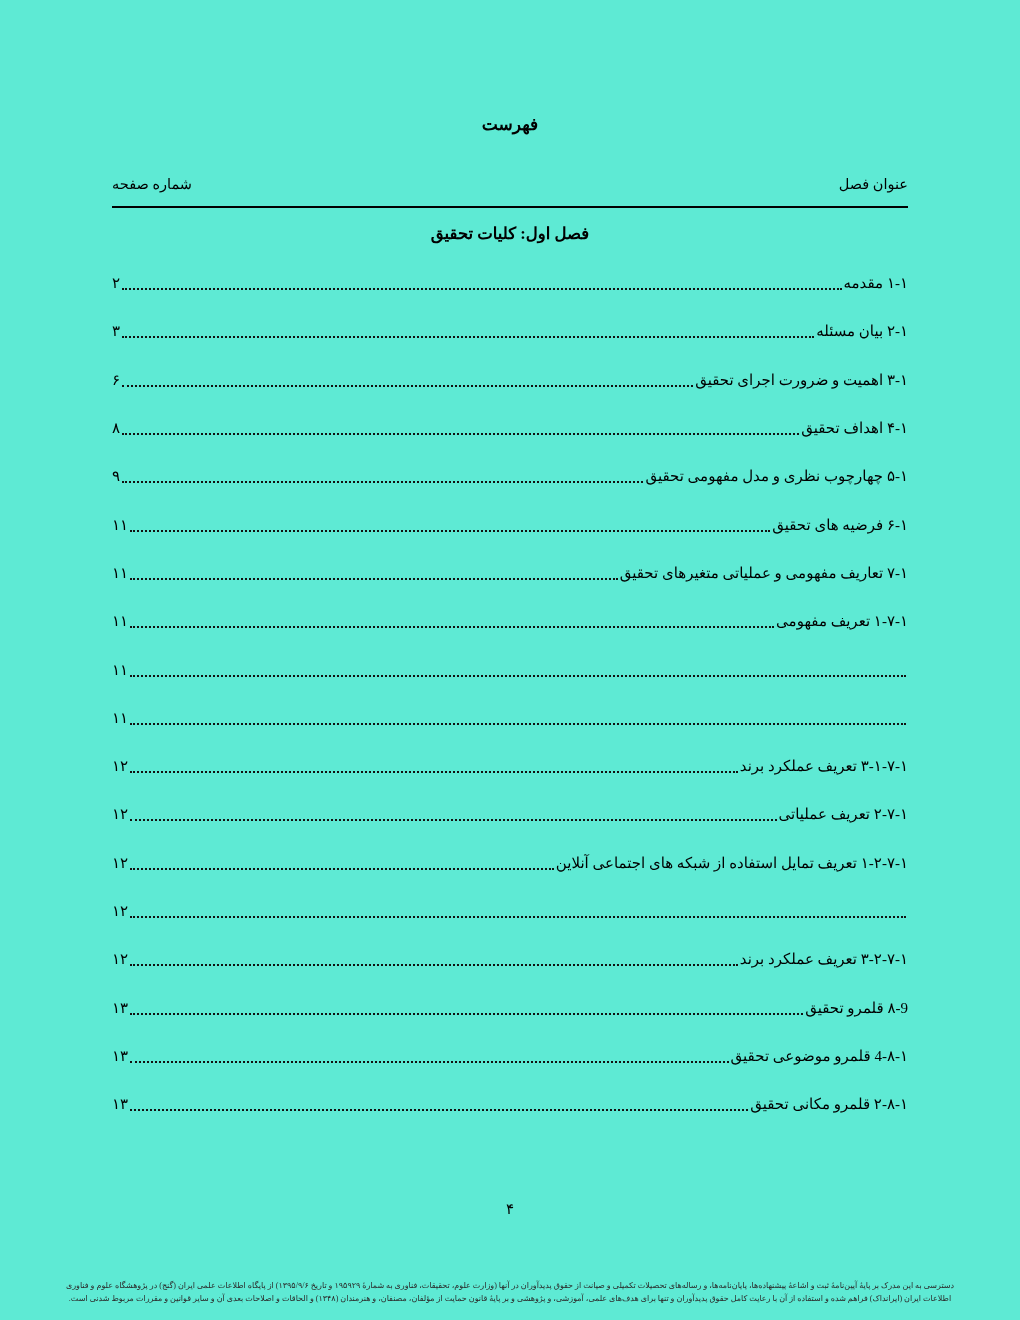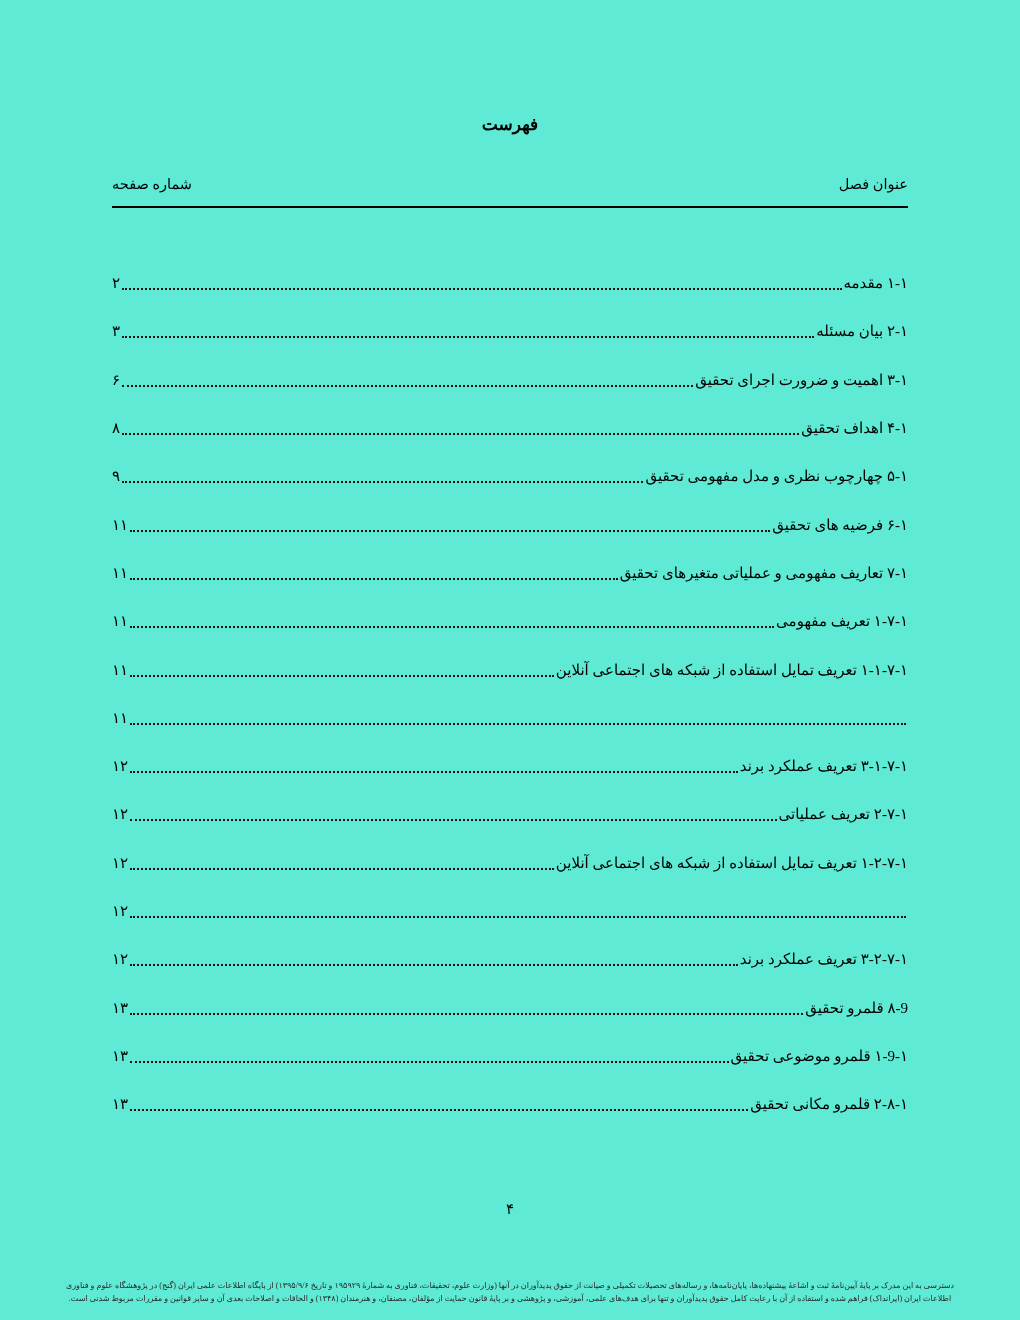--- a/index.html
+++ b/index.html
@@ -111,20 +111,21 @@
 
   <div class="doc-title">فهرست</div>
 
   <div class="cols-header">
     <span>عنوان فصل</span>
     <span>شماره صفحه</span>
   </div>
 
   <div class="header-rule"></div>
 
+  <div class="chapter-heading">فصل اول: کلیات تحقیق</div>
 
   <div class="toc-list">
       <div class="toc-row">
       <span class="toc-label">۱‏-‏۱ مقدمه</span>
       <span class="toc-dots"></span>
       <span class="toc-page">۲</span>
     </div>
       <div class="toc-row">
       <span class="toc-label">۱‏-‏۲ بیان مسئله</span>
       <span class="toc-dots"></span>
@@ -154,21 +155,20 @@
       <span class="toc-label">۱‏-‏۷ تعاریف مفهومی و عملیاتی متغیرهای تحقیق</span>
       <span class="toc-dots"></span>
       <span class="toc-page">۱۱</span>
     </div>
       <div class="toc-row">
       <span class="toc-label">۱‏-‏۷‏-‏۱ تعریف مفهومی</span>
       <span class="toc-dots"></span>
       <span class="toc-page">۱۱</span>
     </div>
       <div class="toc-row">
-      <span class="toc-label">۱‏-‏۷‏-‏۱‏-‏۱ تعریف تمایل استفاده از شبکه های اجتماعی آنلاین</span>
       <span class="toc-dots"></span>
       <span class="toc-page">۱۱</span>
     </div>
       <div class="toc-row">
       <span class="toc-dots"></span>
       <span class="toc-page">۱۱</span>
     </div>
       <div class="toc-row">
       <span class="toc-label">۱‏-‏۷‏-‏۱‏-‏۳ تعریف عملکرد برند</span>
       <span class="toc-dots"></span>
@@ -192,21 +192,21 @@
       <span class="toc-label">۱‏-‏۷‏-‏۲‏-‏۳ تعریف عملکرد برند</span>
       <span class="toc-dots"></span>
       <span class="toc-page">۱۲</span>
     </div>
       <div class="toc-row">
       <span class="toc-label">9‏-‏۸ قلمرو تحقیق</span>
       <span class="toc-dots"></span>
       <span class="toc-page">۱۳</span>
     </div>
       <div class="toc-row">
-      <span class="toc-label">۱‏-‏9‏-‏۱ قلمرو موضوعی تحقیق</span>
+      <span class="toc-label">۱‏-‏۸‏-‏4 قلمرو موضوعی تحقیق</span>
       <span class="toc-dots"></span>
       <span class="toc-page">۱۳</span>
     </div>
       <div class="toc-row">
       <span class="toc-label">۱‏-‏۸‏-‏۲ قلمرو مکانی تحقیق</span>
       <span class="toc-dots"></span>
       <span class="toc-page">۱۳</span>
     </div>
     </div>
 

